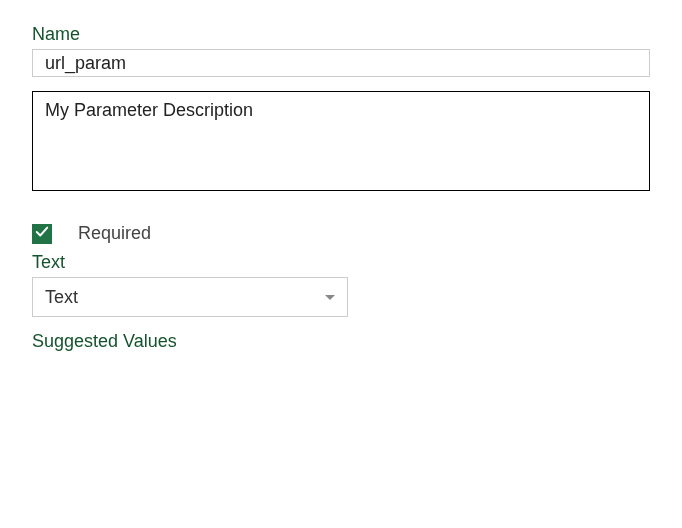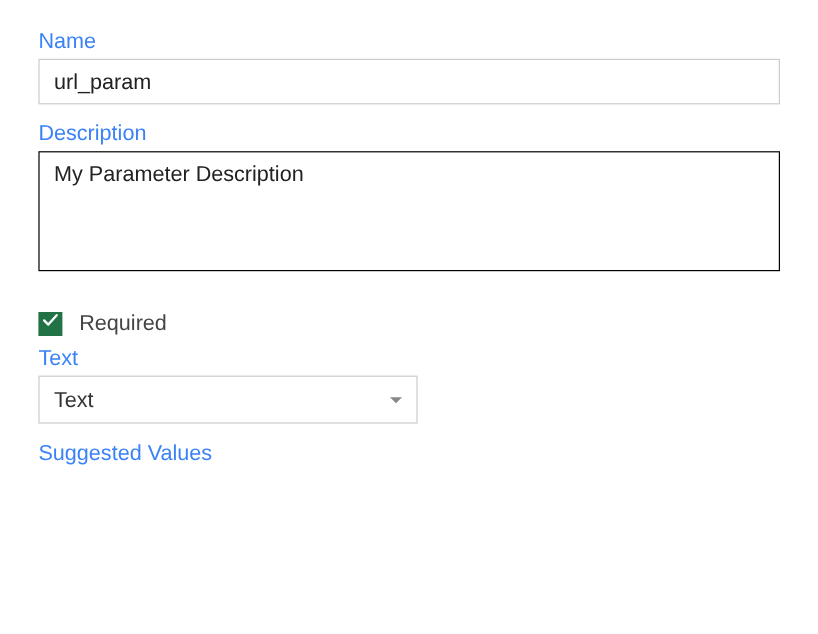--- a/index.html
+++ b/index.html
@@ -7,27 +7,27 @@
       font-family: "Segoe UI", -apple-system, sans-serif;
       background: #ffffff;
       padding: 24px 32px;
       width: 682px;
       color: #333333;
     }
     .form-group { margin-bottom: 14px; }
     .field-label {
       display: block;
       font-size: 18px;
-      color: #3b82f6;
+      color: #14532d;
       margin-bottom: 4px;
       font-weight: 400;
     }
     .text-input {
       width: 100%;
-      height: 38px;
+      height: 28px;
       border: 1px solid #cccccc;
       padding: 6px 12px;
       font-size: 18px;
       font-family: inherit;
       color: #222222;
       background: #ffffff;
     }
     .textarea-input {
       width: 100%;
       height: 100px;
@@ -35,21 +35,21 @@
       padding: 8px 12px;
       font-size: 18px;
       font-family: inherit;
       color: #222222;
       background: #ffffff;
       resize: none;
     }
     .checkbox-row {
       display: flex;
       align-items: center;
-      gap: 14px;
+      gap: 26px;
       margin-top: 28px;
       margin-bottom: 8px;
     }
     .checkbox-box {
       width: 20px;
       height: 20px;
       background: #217346;
       display: flex;
       align-items: center;
       justify-content: center;
@@ -92,21 +92,20 @@
   </style>
 </head>
 <body>
 
 <div class="form-group">
   <label class="field-label">Name</label>
   <input type="text" class="text-input" value="url_param" style="">
 </div>
 
 <div class="form-group">
-  <label class="field-label">Description</label>
   <textarea class="textarea-input" style="">My Parameter Description</textarea>
 </div>
 
 <div class="checkbox-row">
   <div class="checkbox-box">
     <span>
       <svg viewBox="0 0 16 16">
           <path d="M2 8 L6 12 L14 3" stroke="#ffffff" stroke-width="2.2" fill="none" stroke-linecap="round" stroke-linejoin="round"></path>
         </svg>
     </span>

